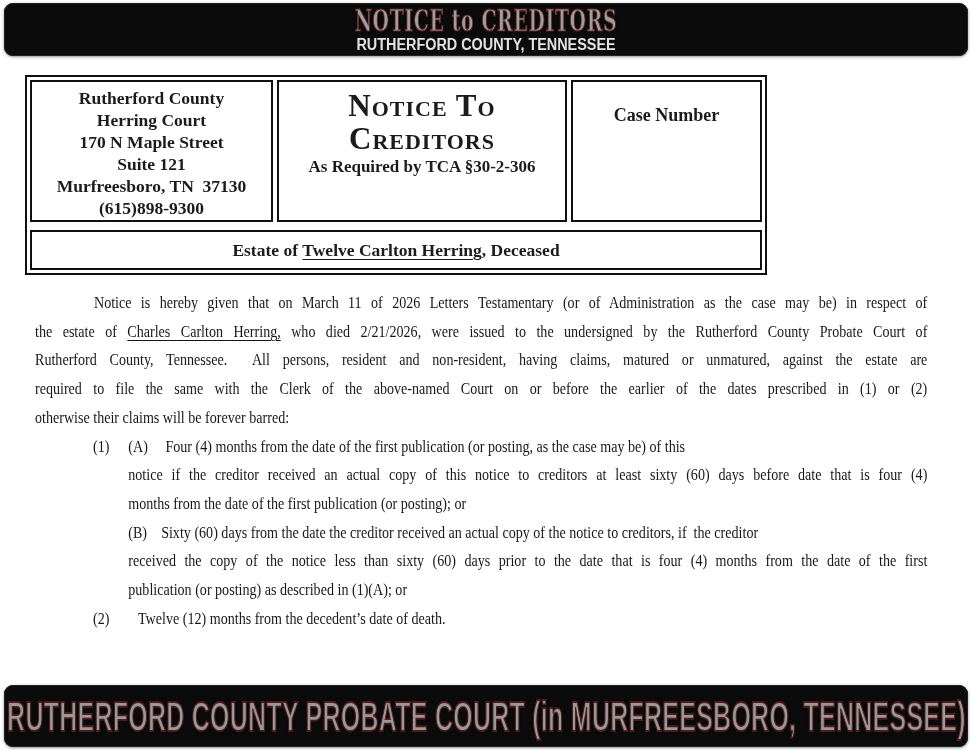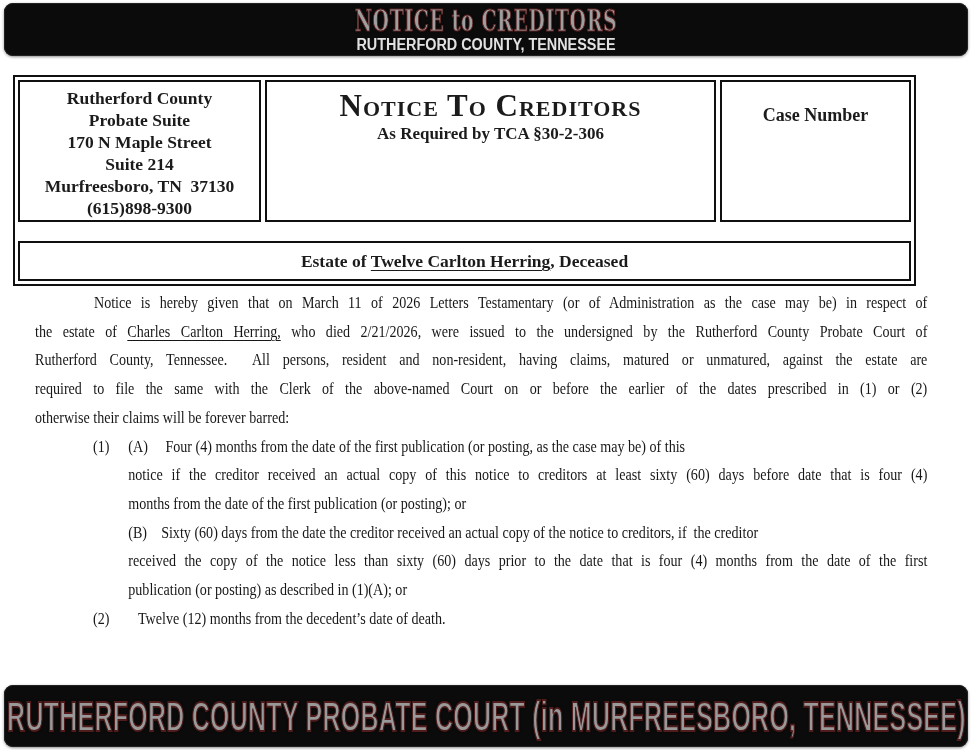--- a/index.html
+++ b/index.html
@@ -16,32 +16,32 @@
   .banner-title{font-family:"DejaVu Serif",serif;font-weight:bold;font-size:29px;line-height:31px;
           color:#9e9e9e;-webkit-text-stroke:1.2px #5e2222;letter-spacing:1px;
           text-shadow:0 0 3px rgba(0,0,0,.9);display:inline-block;transform:scaleX(.65);white-space:nowrap;}
   .banner-subtitle{font-family:"Liberation Sans",sans-serif;font-weight:bold;font-size:16px;line-height:17px;
           color:#e2e2e2;display:inline-block;transform:scaleX(.9);margin-top:-1px;white-space:nowrap;}
   .banner-bottom-text{font-family:"Liberation Sans",sans-serif;font-weight:bold;font-size:43px;
           color:#999999;-webkit-text-stroke:1.8px #4f1b1b;letter-spacing:.5px;
           text-shadow:0 0 4px rgba(0,0,0,.85);display:inline-block;transform:scaleX(.58);white-space:nowrap;}
 
   
-  .hdr{position:absolute;left:13px;top:75px;width:903px;border:2px solid #101010;padding:3px;
+  .hdr{position:absolute;left:25px;top:75px;width:742px;border:2px solid #101010;padding:3px;
        background:#fff;box-sizing:border-box;}
   .hdr-row1{display:flex;gap:4px;}
   .hcell{border:2px solid #101010;box-sizing:border-box;background:#fff;}
   .cell-court{width:243px;height:142px;text-align:center;font-weight:bold;font-size:17.5px;
        line-height:22px;padding-top:5px;}
   .cell-title{flex:1;height:142px;text-align:center;padding-top:7px;}
   .cell-case{width:191px;height:142px;text-align:center;font-weight:bold;font-size:18px;
        line-height:24px;padding-top:21px;white-space:nowrap;}
   .notice-title{font-variant:small-caps;font-weight:bold;font-size:31px;line-height:33px;letter-spacing:1px;}
   .notice-statute{font-weight:bold;font-size:17px;margin-top:2px;}
-  .hdr-row2{margin-top:19px;border:2px solid #101010;height:36px;display:flex;align-items:center;
+  .hdr-row2{margin-top:8px;border:2px solid #101010;height:36px;display:flex;align-items:center;
        justify-content:center;font-weight:bold;font-size:17.5px;}
   .uline{text-decoration:underline;text-decoration-thickness:1px;text-underline-offset:3px;}
 
   
   .bodytext{position:absolute;left:35px;top:289px;width:1014px;transform:scaleX(.88);
        transform-origin:0 0;font-size:16px;line-height:28.7px;color:#171717;}
   .pline{text-align:left;}
   .jl{text-align:justify;text-align-last:justify;}
   .indent1{text-indent:67px;}
   .line{white-space:pre-wrap;}
@@ -58,23 +58,23 @@
 
   <div class="banner banner-top">
     <span class="banner-title">NOTICE to CREDITORS</span>
     <span class="banner-subtitle">RUTHERFORD COUNTY, TENNESSEE</span>
   </div>
 
   <div class="hdr">
     <div class="hdr-row1">
       <div class="hcell cell-court">
           <div class="line">Rutherford County</div>
-          <div class="line">Probate Suite</div>
+          <div class="line">Herring Court</div>
           <div class="line">170 N Maple Street</div>
-          <div class="line">Suite 214</div>
+          <div class="line">Suite 121</div>
           <div class="line">Murfreesboro, TN&nbsp; 37130</div>
           <div class="line">(615)898-9300</div>
         </div>
       <div class="hcell cell-title">
         <div class="notice-title">Notice To Creditors</div>
         <div class="notice-statute">As Required by TCA §30-2-306</div>
       </div>
       <div class="hcell cell-case">
         <div>Case Number</div>
       </div>

